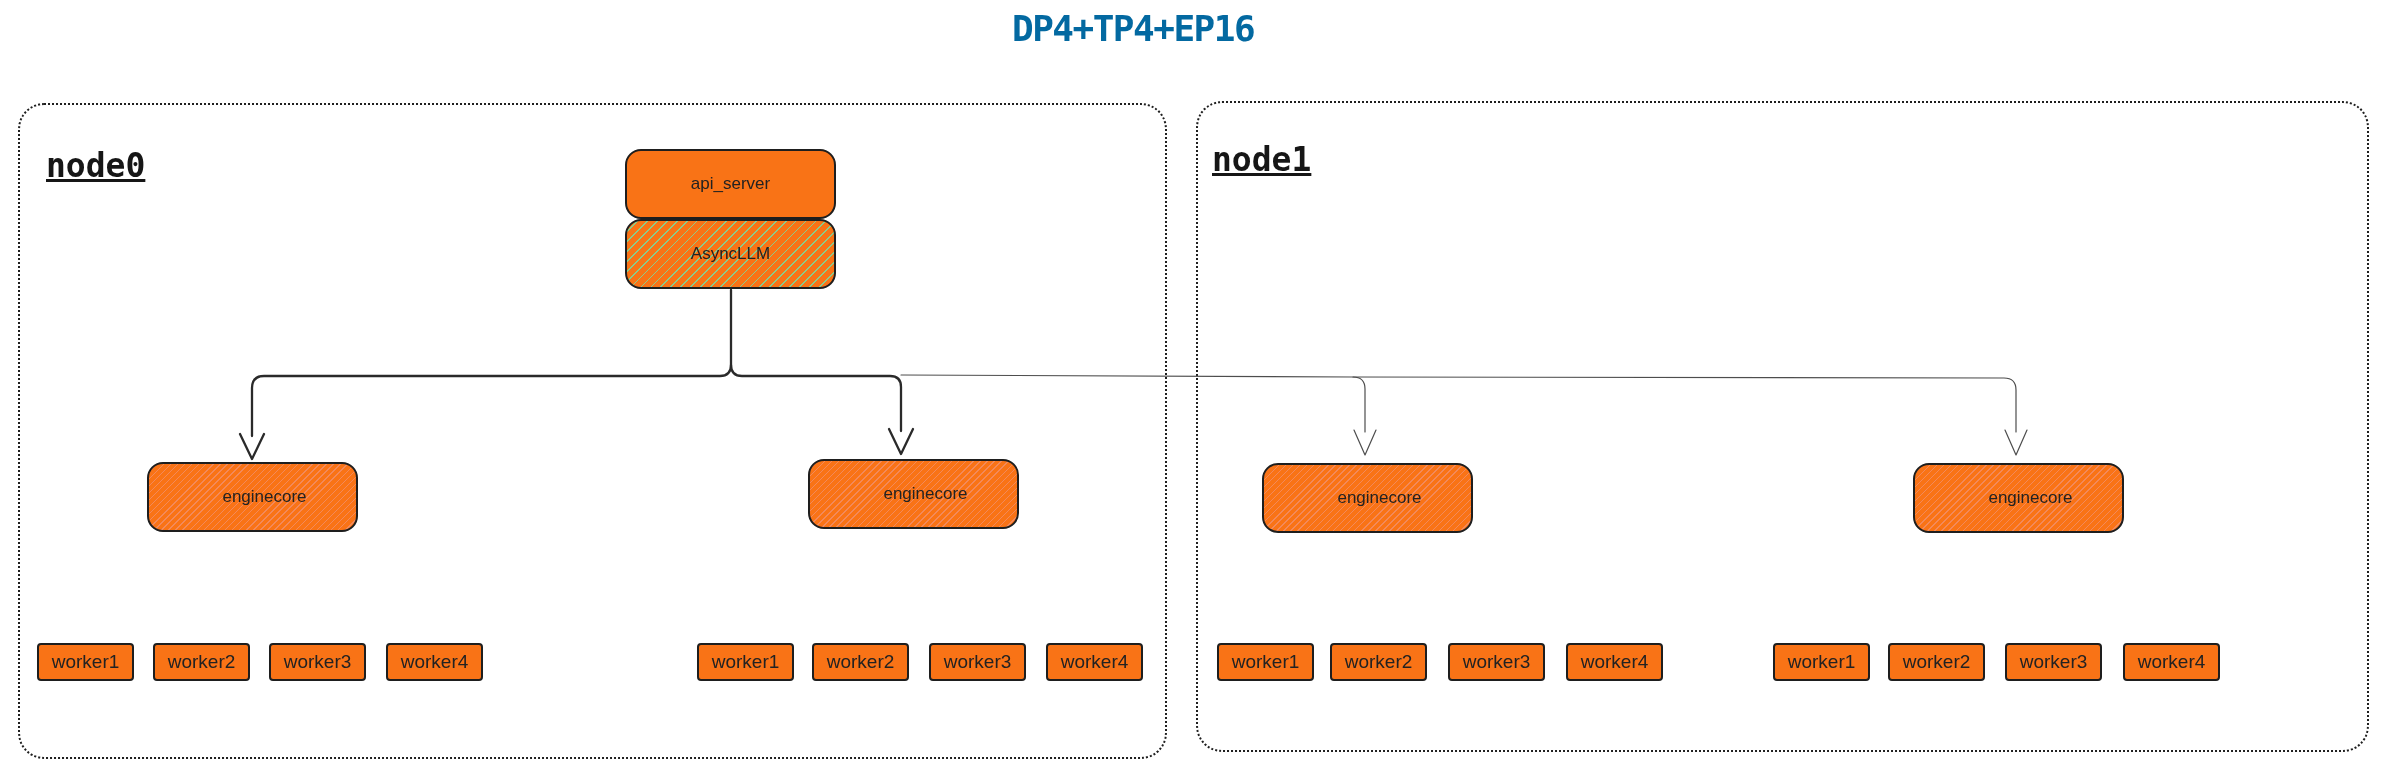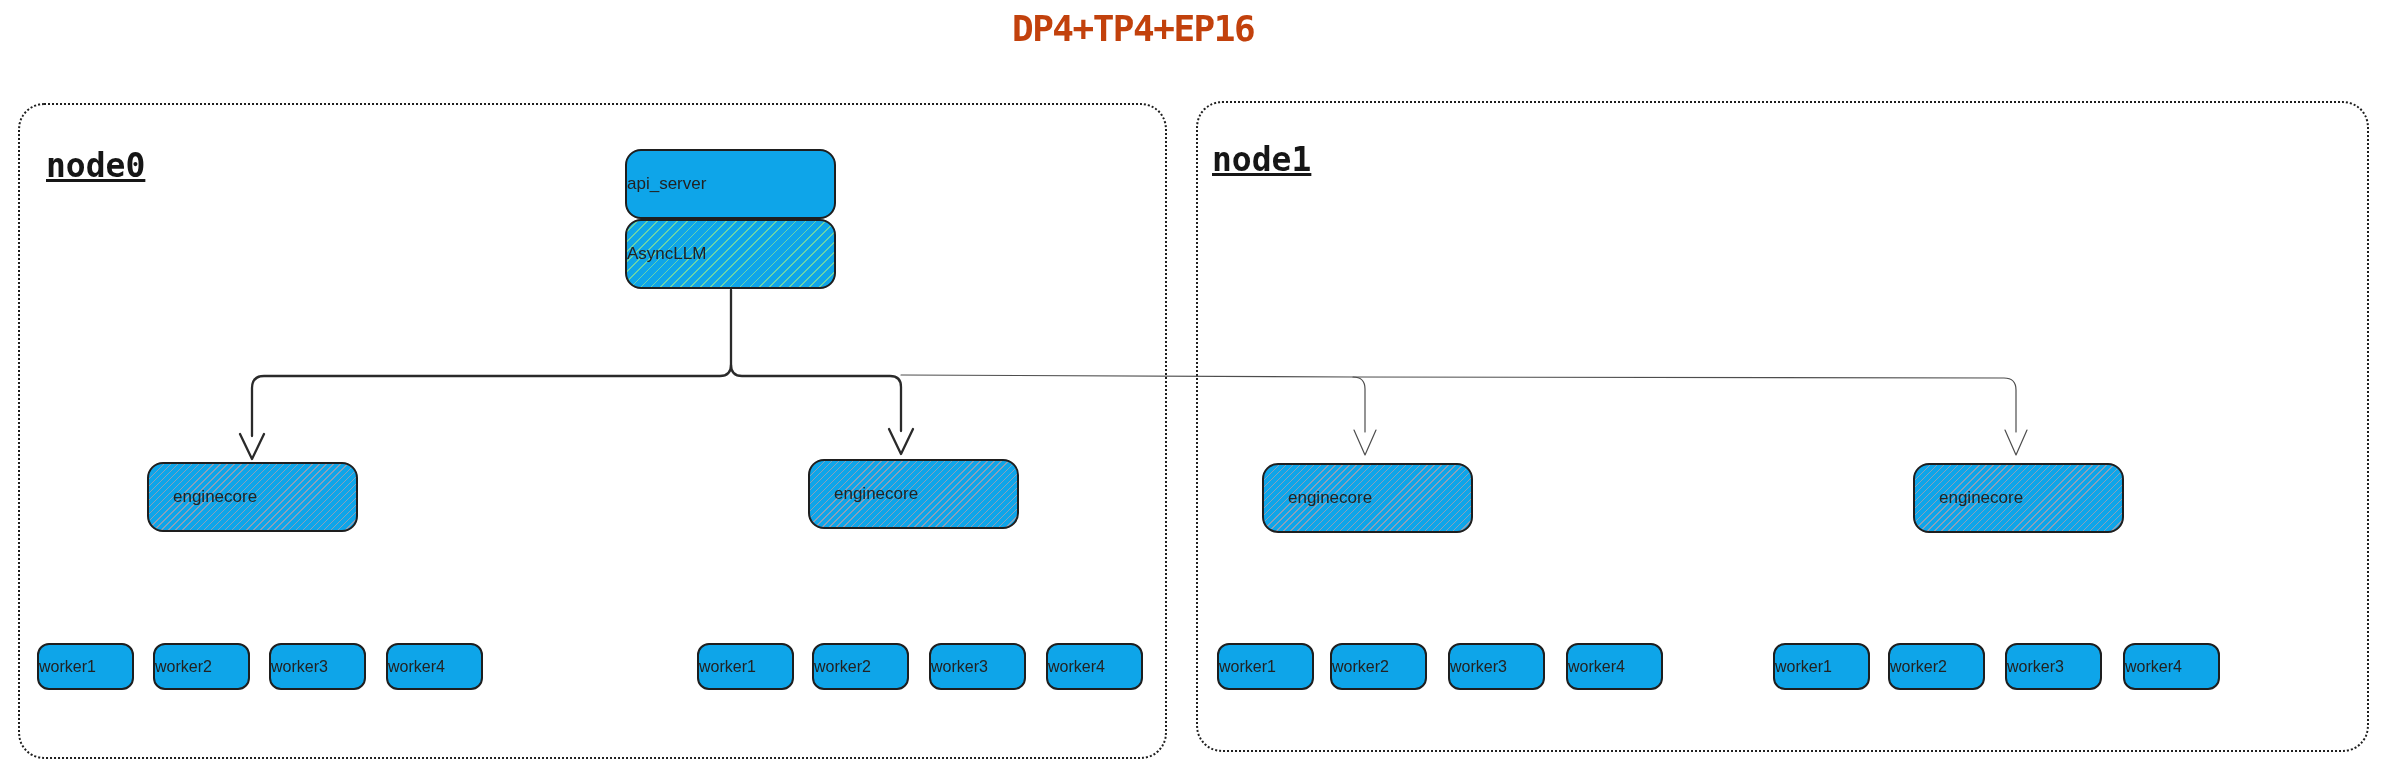--- a/index.html
+++ b/index.html
@@ -11,21 +11,21 @@
     font-family:"Liberation Sans",sans-serif;
     overflow:hidden;
   }
   .title{
     position:absolute;
     left:1012px; top:8px;
     font-family:"DejaVu Sans Mono",monospace;
     font-size:36px;
     font-weight:600;
     letter-spacing:-1.5px;
-    color:#c2410c;
+    color:#0369a1;
     white-space:nowrap;
   }
   .node-frame{
     position:absolute;
     border:2.5px dotted #1f1f1f;
     border-radius:26px;
     background:transparent;
   }
   #node0-frame{left:18px; top:103px; width:1145px; height:652px;}
   #node1-frame{left:1196px; top:101px; width:1169px; height:647px;}
@@ -38,24 +38,24 @@
     white-space:nowrap;
     text-decoration:underline;
   }
   #node0-label{left:46px; top:146px;}
   #node1-label{left:1212px; top:140px;}
   .box{
     position:absolute;
     box-sizing:border-box;
     border:2.2px solid #1e1e1e;
     border-radius:16px;
-    background:#0ea5e9;
+    background:#f97316;
     display:flex;
     align-items:center;
-    justify-content:flex-start;
+    justify-content:center;
     font-size:17px;
     color:#222222;
     white-space:nowrap;
   }
   #api-server-box{left:625px; top:149px; width:211px; height:70px;}
   #asyncllm-box{
     left:625px; top:219px; width:211px; height:70px;
     background-image:repeating-linear-gradient(135deg,
       rgba(120,219,158,0.85) 0px, rgba(120,219,158,0.85) 1.2px,
       transparent 1.2px, transparent 7px);
@@ -67,24 +67,24 @@
       transparent 1px, transparent 5px);
     padding-left:24px;
   }
   #enginecore-0{left:147px; top:462px;}
   #enginecore-1{left:808px; top:459px;}
   #enginecore-2{left:1262px; top:463px;}
   #enginecore-3{left:1913px; top:463px;}
   .worker{
     position:absolute;
     top:643px;
-    width:97px; height:47px;
+    width:97px; height:38px;
     border-width:2px;
-    border-radius:12px;
-    font-size:16px;
+    border-radius:4px;
+    font-size:19px;
   }
   #connectors-svg{
     position:absolute;
     left:0; top:0;
     pointer-events:none;
   }
 </style>
 </head>
 <body>
 

